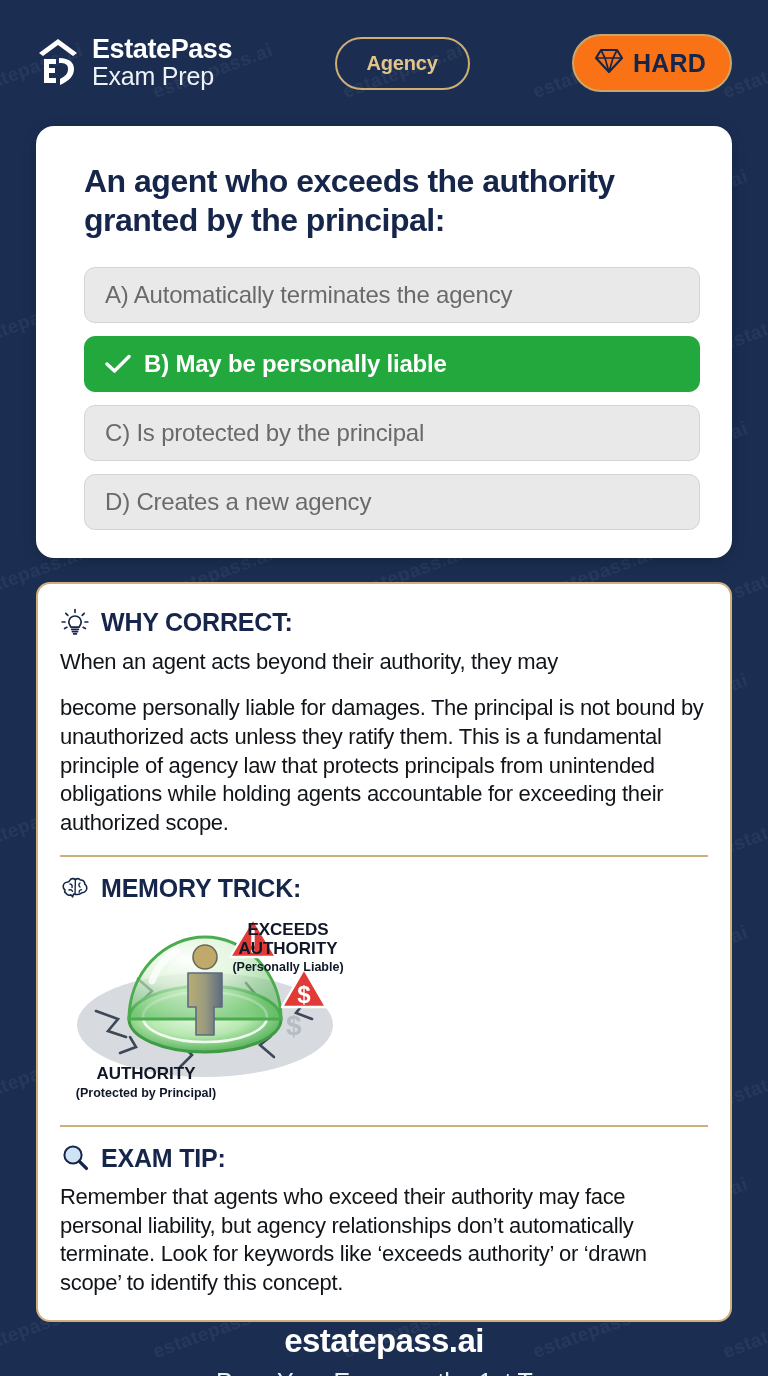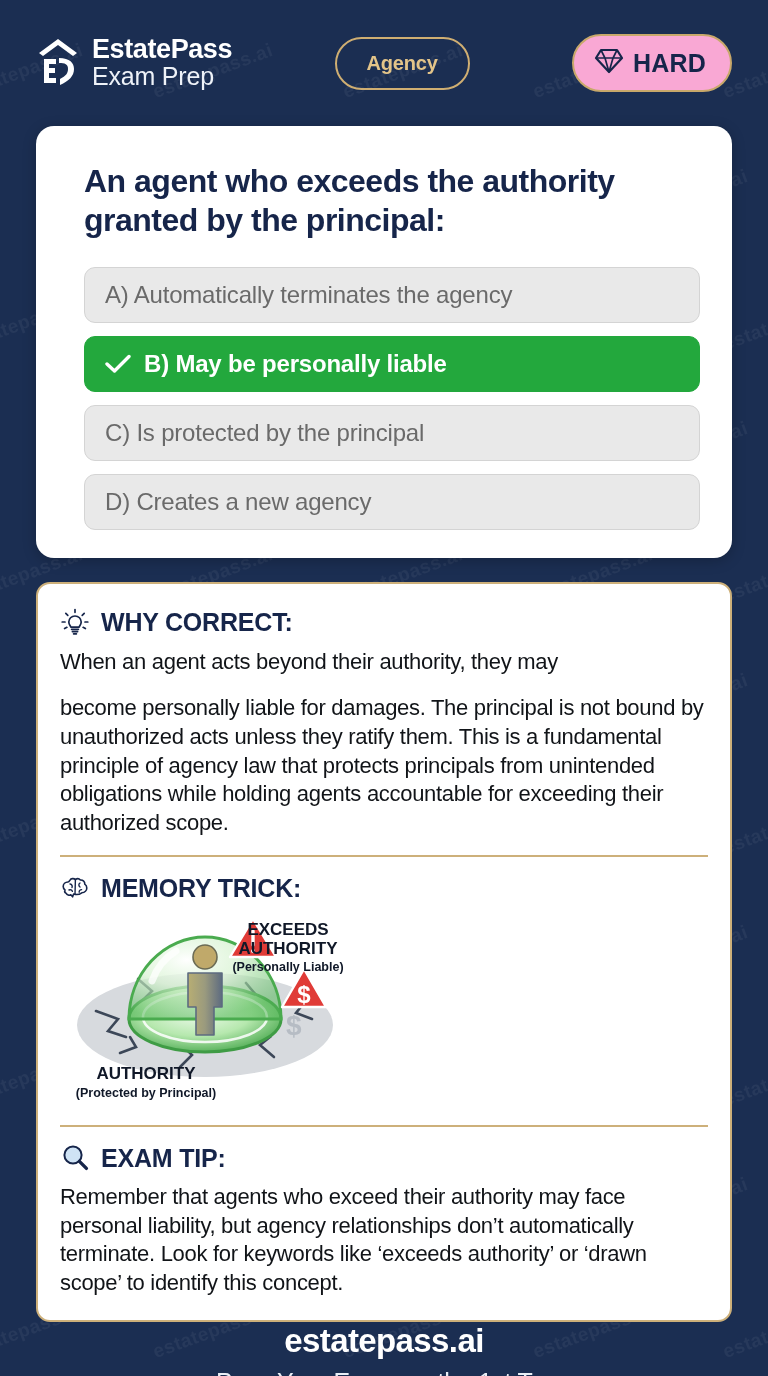--- a/index.html
+++ b/index.html
@@ -86,21 +86,21 @@
     font-size: 20px;
     font-weight: 700;
     letter-spacing: -0.2px;
     background: transparent;
   }
 
   .difficulty-pill {
     display: flex;
     align-items: center;
     gap: 9px;
-    background: #f9a8d4;
+    background: #f97316;
     border: 2px solid #c8a86a;
     border-radius: 999px;
     padding: 11px 24px 11px 20px;
   }
   .difficulty-pill .label {
     color: #16254a;
     font-size: 25px;
     font-weight: 700;
     letter-spacing: 0.2px;
   }

